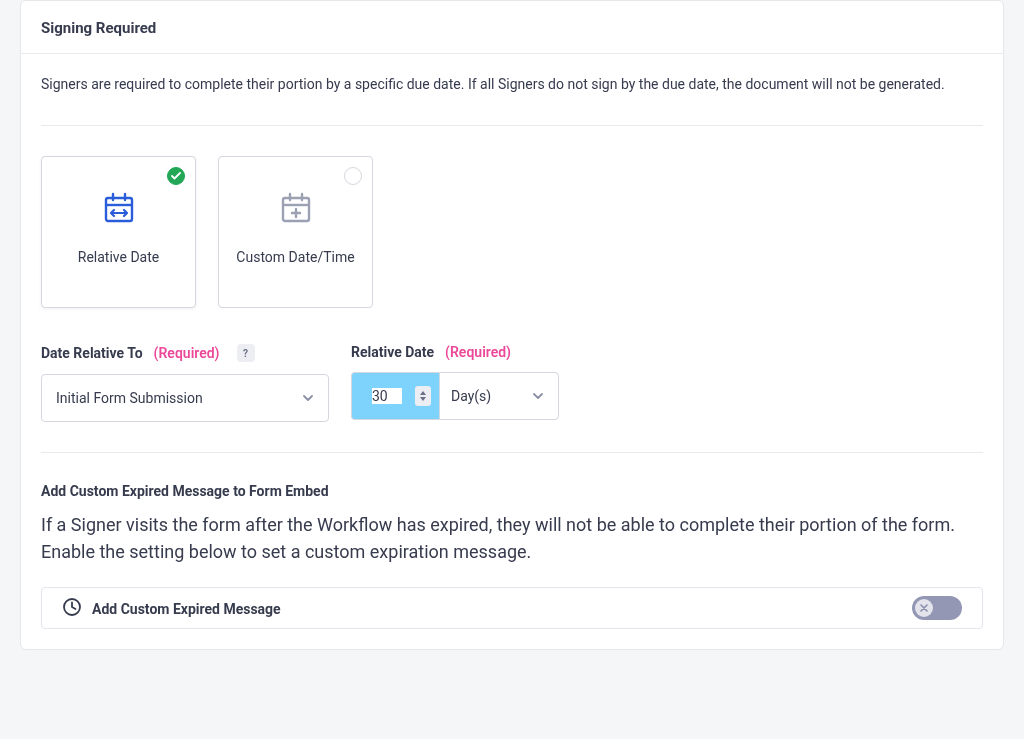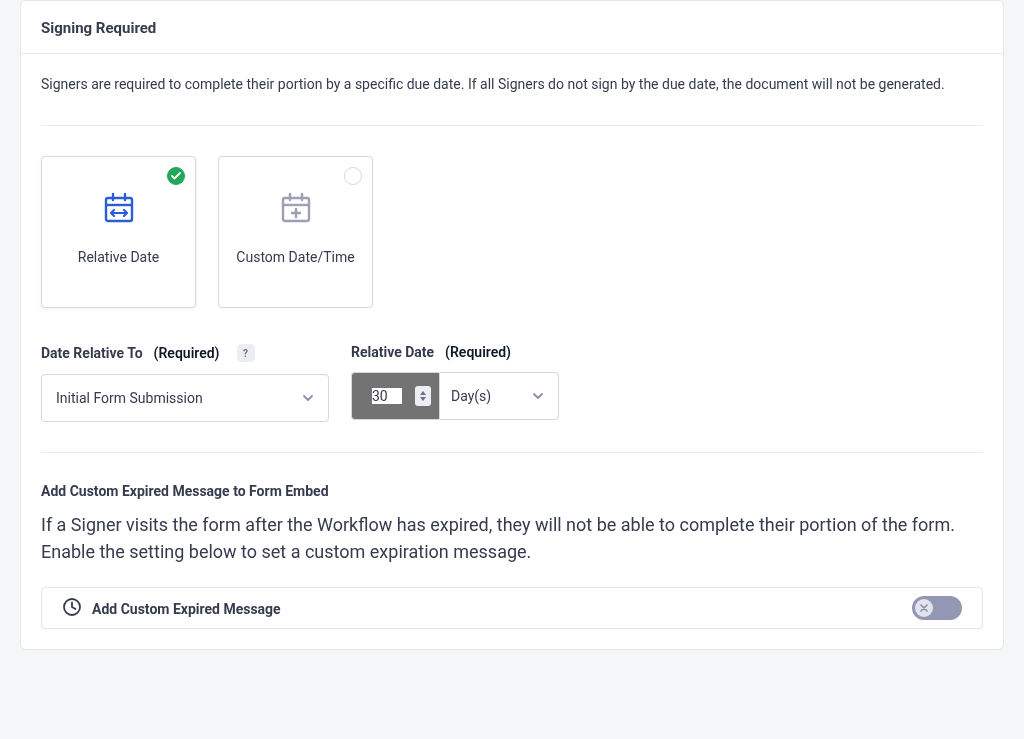--- a/index.html
+++ b/index.html
@@ -99,21 +99,21 @@
   .field-group .field-label {
     font-size: 14px;
     font-weight: 700;
     color: #363b4e;
     margin-bottom: 12px;
     display: flex;
     align-items: center;
     gap: 11px;
   }
   .required {
-    color: #0f172a;
+    color: #ec4899;
     font-weight: 600;
   }
   .help-badge {
     width: 18px;
     height: 18px;
     border-radius: 4px;
     background: #eceef3;
     color: #6b7185;
     font-size: 10px;
     font-weight: 700;
@@ -141,21 +141,21 @@
   .number-input {
     height: 48px;
     width: 88px;
     border: 1px solid #d5d7e0;
     border-right: none;
     border-radius: 4px 0 0 4px;
     display: flex;
     align-items: center;
     padding: 0 8px 0 20px;
     justify-content: space-between;
-    background: #737373;
+    background: #7dd3fc;
   }
   .number-input input {
     border: none;
     outline: none;
     width: 30px;
     font-size: 14px;
     color: #363b4e;
     text-align: left;
     font-family: inherit;
   }

